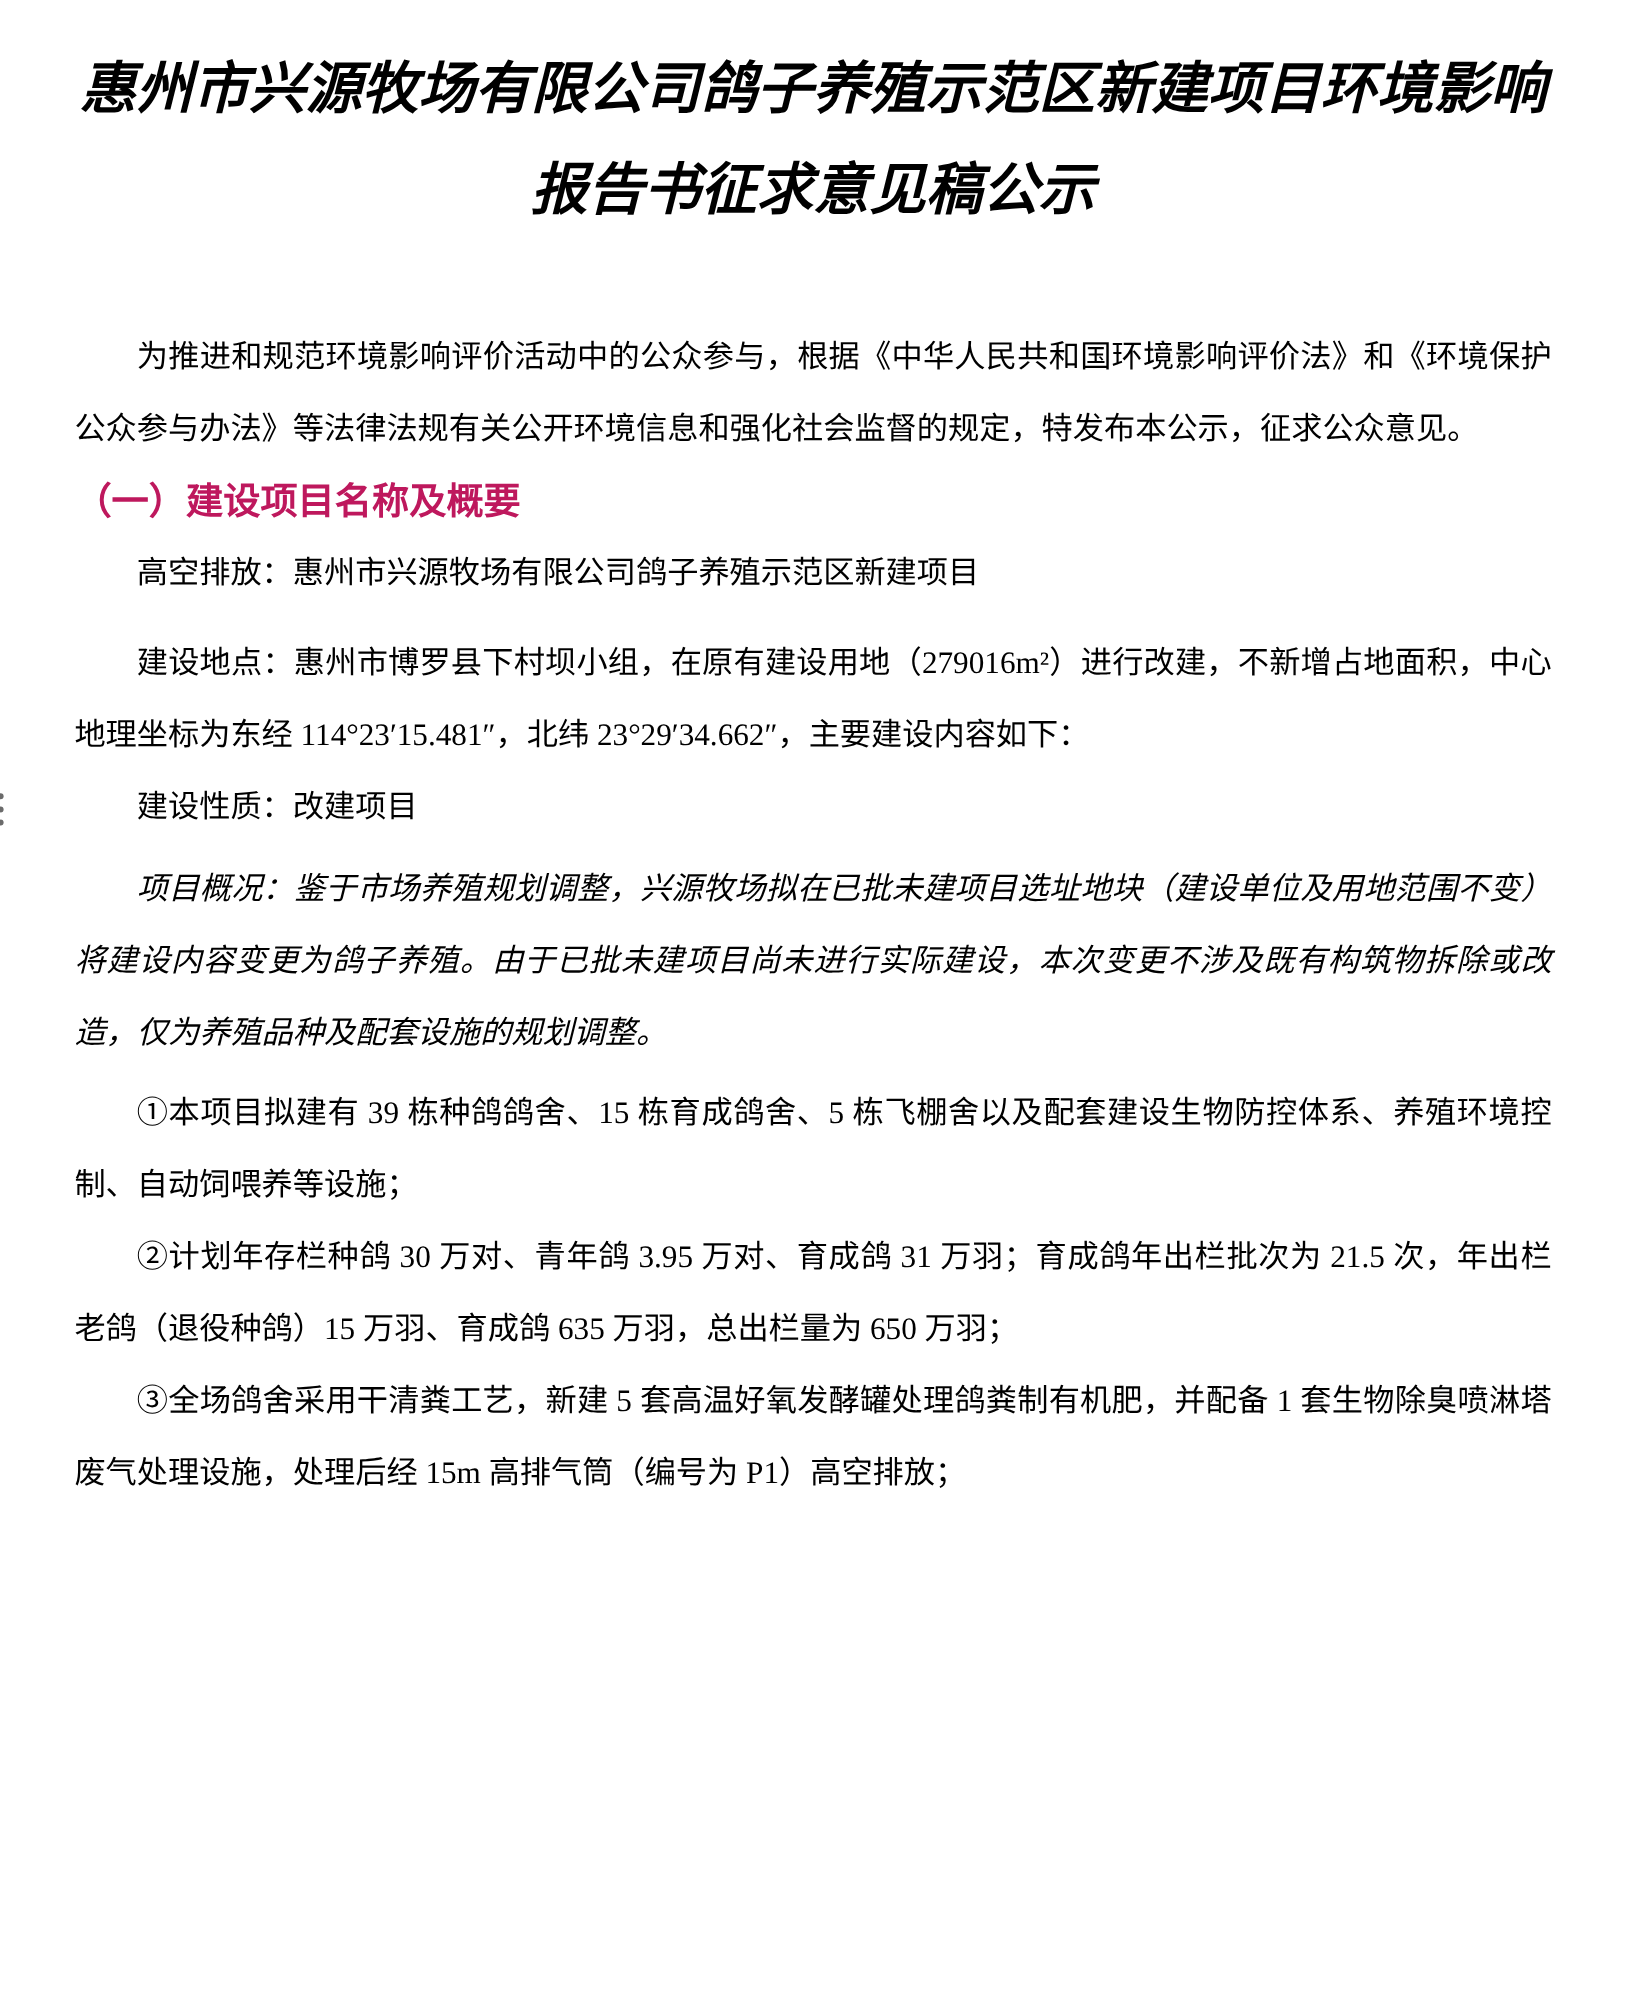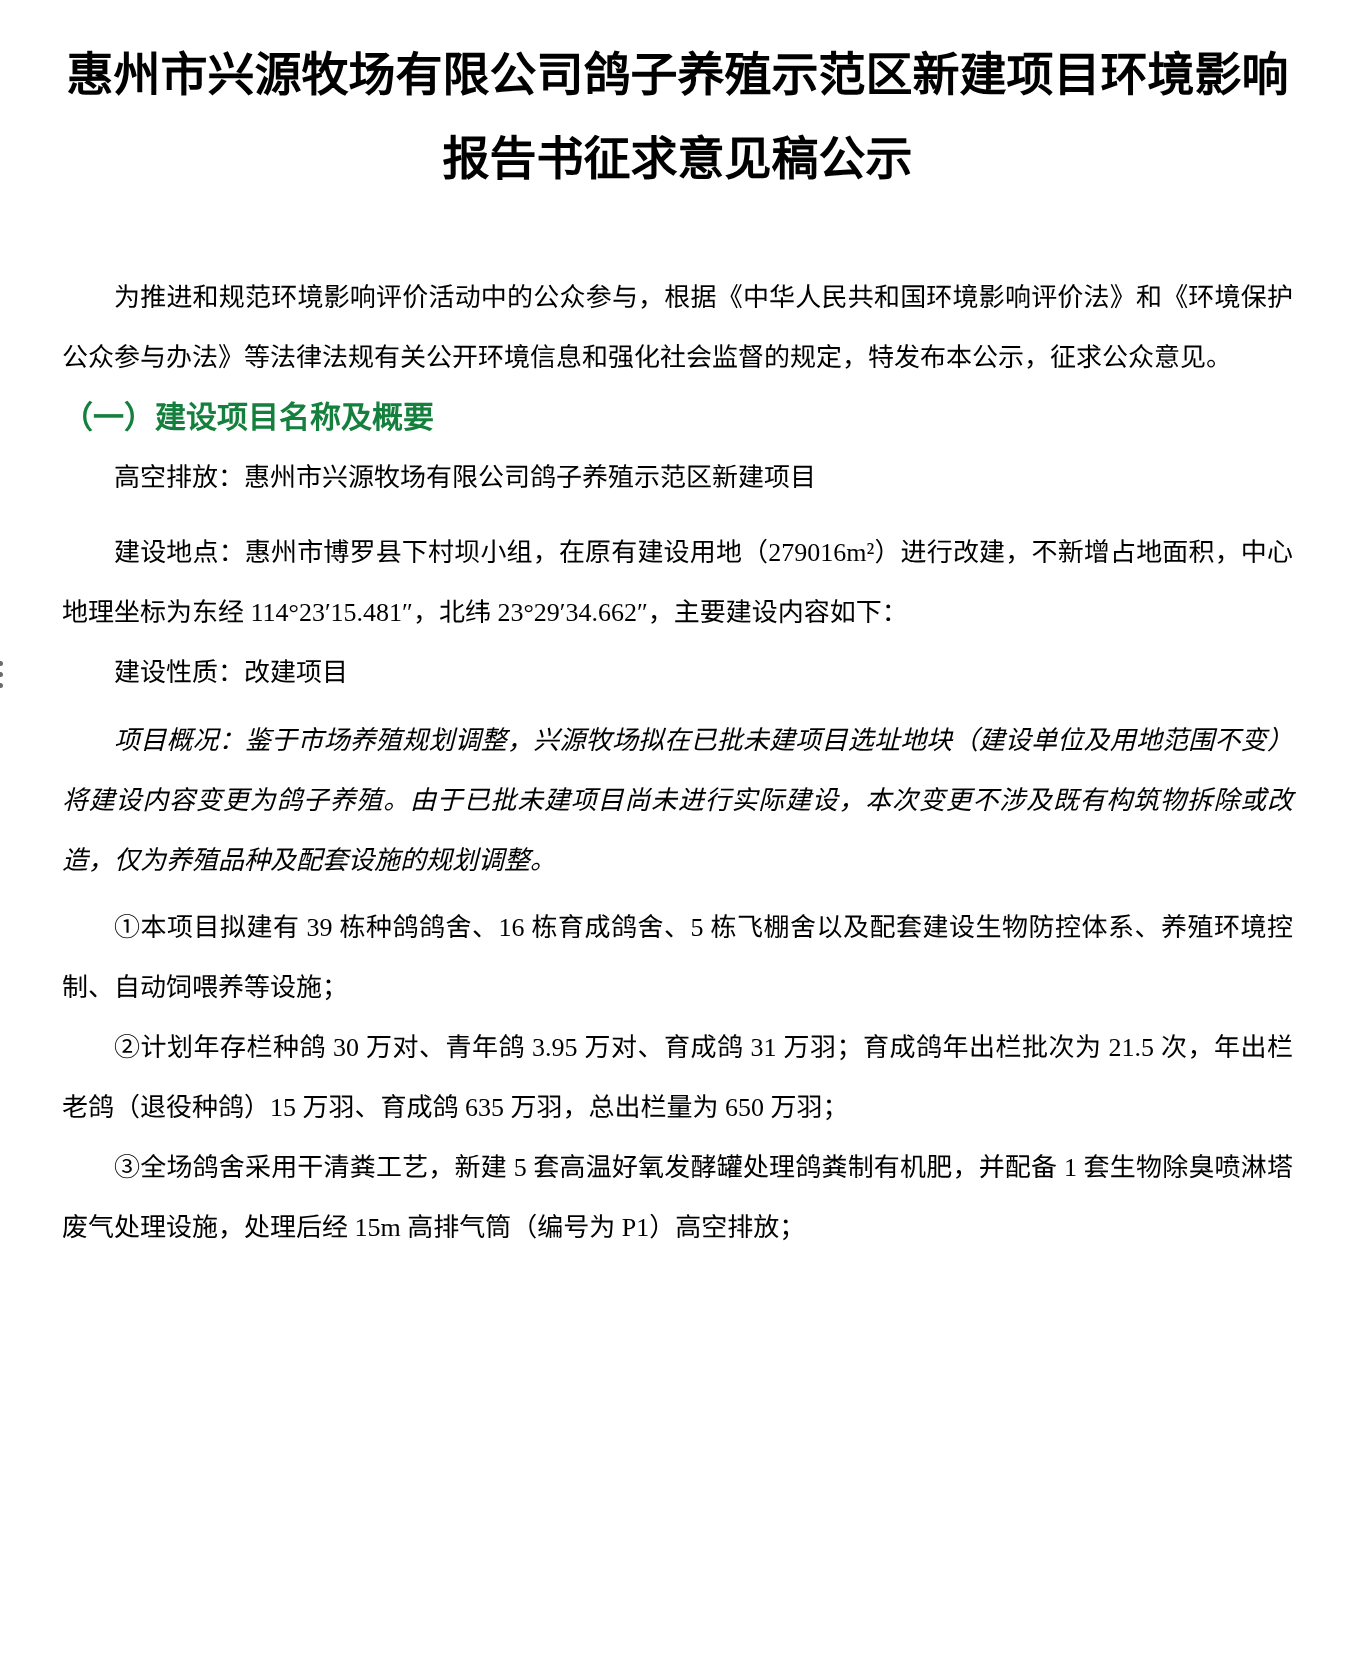--- a/index.html
+++ b/index.html
@@ -22,37 +22,38 @@
   .content {
     padding: 33px 62px 0 62px;
   }
   .doc-title {
     font-family: "DejaVu Sans", "Liberation Sans", sans-serif;
     font-weight: bold;
     font-size: 47px;
     line-height: 84px;
     text-align: center;
     color: #000000;
+    font-style: italic;
   }
   .title-line { display: block; }
   .para {
     font-size: 26px;
     line-height: 60px;
     text-align: justify;
     text-justify: inter-ideograph;
     color: #000000;
   }
   .indent { text-indent: 2em; }
   .intro { margin-top: 67px; }
   .section-heading {
     font-size: 31px;
     line-height: 60px;
     font-weight: bold;
     font-family: "Liberation Serif", "DejaVu Serif", serif;
-    color: #15803d;
+    color: #be185d;
   }
   .mt15 { margin-top: 15px; }
   .mt8  { margin-top: 8px; font-style: italic; }
   .mt6  { margin-top: 6px; }
   .mt7  { margin-top: 7px; }
   .edge-dots {
     position: absolute;
     left: 0;
     top: 661px;
     display: flex;
@@ -93,20 +94,20 @@
     <p class="para indent">高空排放：惠州市兴源牧场有限公司鸽子养殖示范区新建项目</p>
 
 
     <p class="para indent mt15">建设地点：惠州市博罗县下村坝小组，在原有建设用地（279016m²）进行改建，不新增占地面积，中心地理坐标为东经 114°23′15.481″，北纬 23°29′34.662″，主要建设内容如下：</p>
 
     <p class="para indent">建设性质：改建项目</p>
 
     <p class="para indent mt8">项目概况：鉴于市场养殖规划调整，兴源牧场拟在已批未建项目选址地块（建设单位及用地范围不变）将建设内容变更为鸽子养殖。由于已批未建项目尚未进行实际建设，本次变更不涉及既有构筑物拆除或改造，仅为养殖品种及配套设施的规划调整。</p>
 
 
-    <p class="para indent mt7">①本项目拟建有 39 栋种鸽鸽舍、16 栋育成鸽舍、5 栋飞棚舍以及配套建设生物防控体系、养殖环境控制、自动饲喂养等设施；</p>
+    <p class="para indent mt7">①本项目拟建有 39 栋种鸽鸽舍、15 栋育成鸽舍、5 栋飞棚舍以及配套建设生物防控体系、养殖环境控制、自动饲喂养等设施；</p>
 
     <p class="para indent">②计划年存栏种鸽 30 万对、青年鸽 3.95 万对、育成鸽 31 万羽；育成鸽年出栏批次为 21.5 次，年出栏老鸽（退役种鸽）15 万羽、育成鸽 635 万羽，总出栏量为 650 万羽；</p>
 
     <p class="para indent">③全场鸽舍采用干清粪工艺，新建 5 套高温好氧发酵罐处理鸽粪制有机肥，并配备 1 套生物除臭喷淋塔废气处理设施，处理后经 15m 高排气筒（编号为 P1）高空排放；</p>
 
   </main>
 </div>
 
 </body></html>

